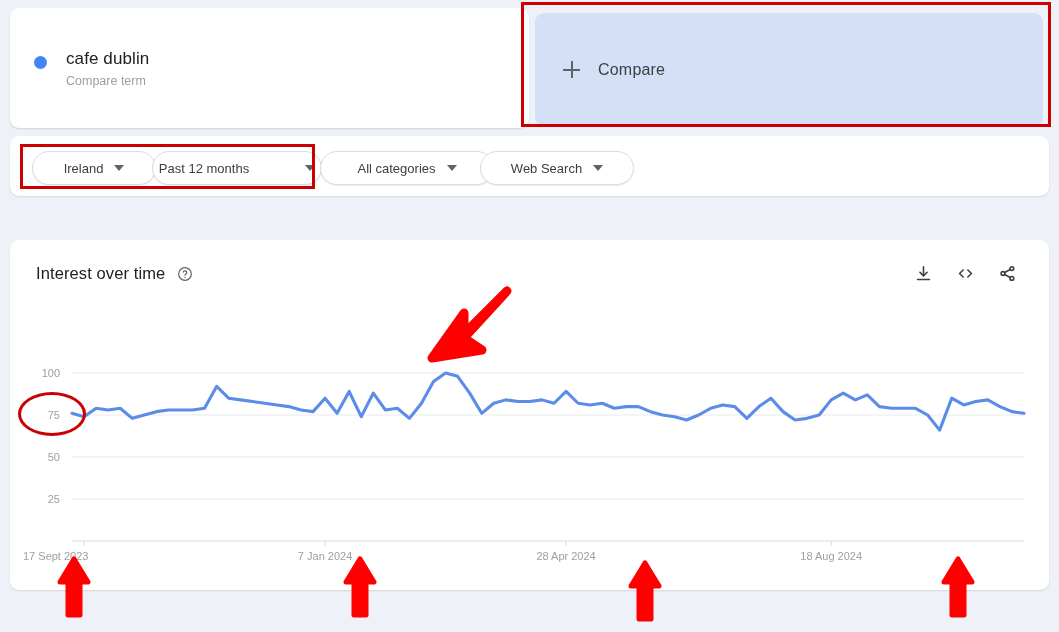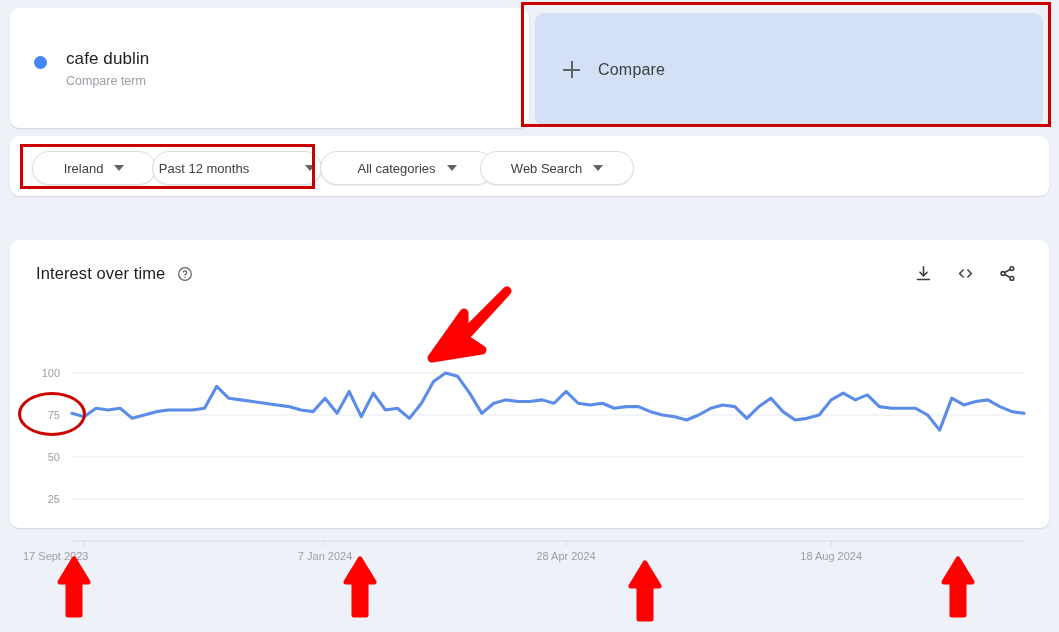--- a/index.html
+++ b/index.html
@@ -151,21 +151,21 @@
   #pill-time    { position:absolute; left: 152px; top: 151px; width: 136px; gap: 45px; }
   #pill-cat     { position:absolute; left: 320px; top: 151px; width: 140px; }
   #pill-type    { position:absolute; left: 480px; top: 151px; width: 120px; }
 
   
   .chart-panel {
     position: absolute;
     left: 10px;
     top: 240px;
     width: 1039px;
-    height: 288px;
+    height: 350px;
     background: #ffffff;
     border-radius: 9px;
     box-shadow: 0 1px 2px rgba(60,64,67,.14);
   }
   .chart-head {
     position: absolute;
     left: 26px;
     top: 24px;
     display: flex;
     align-items: center;

